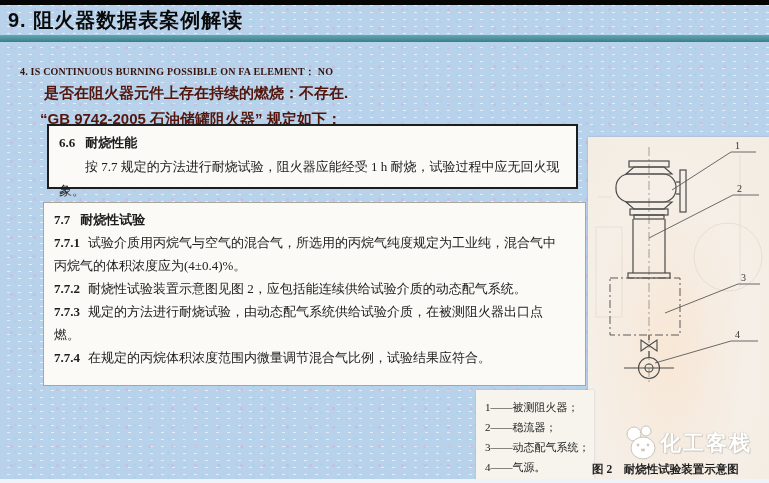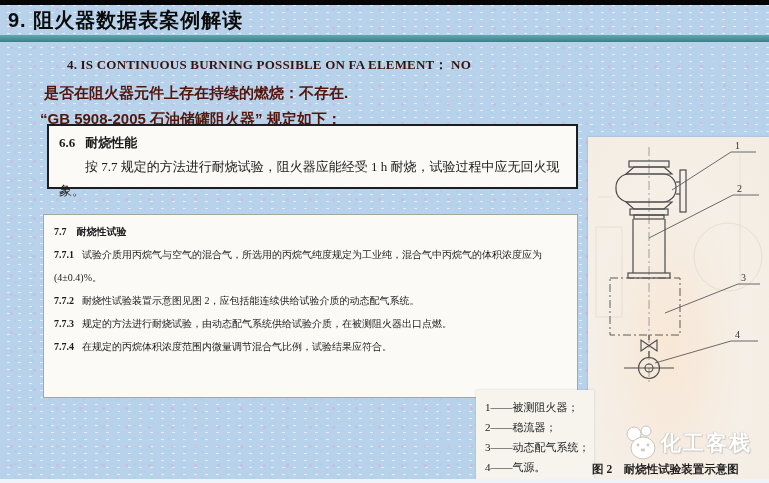--- a/index.html
+++ b/index.html
@@ -11,27 +11,27 @@
       radial-gradient(rgba(213,173,219,.55) 1.2px, transparent 2px),
       radial-gradient(rgba(150,214,228,.55) 1px, transparent 1.8px),
       radial-gradient(rgba(255,255,255,.6) 1px, transparent 1.6px);
     background-size:23px 19px,17px 13px,11px 7px;
     background-position:0 0,7px 3px,3px 9px;
     text-decoration:underline;
   }
   .top-bar{position:absolute;left:0;top:0;width:769px;height:5px;background:#050505;}
   .slide-title{position:absolute;left:8px;top:7px;font-size:20px;font-weight:bold;color:#0b0b0b;letter-spacing:1px;font-family:"Liberation Sans",sans-serif;}
   .title-rule{position:absolute;left:0;top:35px;width:769px;height:7px;background:linear-gradient(#63a8b0,#3b7e88);}
-  .heading-en{position:absolute;left:20px;top:56px;font-size:13px;font-weight:bold;color:#38120e;font-family:"Liberation Serif",serif;letter-spacing:.2px;margin-left:47px;}
+  .heading-en{position:absolute;left:20px;top:65px;font-size:10px;font-weight:bold;color:#38120e;font-family:"Liberation Serif",serif;letter-spacing:.2px;}
   .sub-cn{position:absolute;left:44px;top:84px;font-size:15px;font-weight:bold;color:#53150c;}
   .std-line{position:absolute;left:40px;top:110px;font-size:15px;font-weight:bold;color:#53150c;}
 
   .excerpt-box{position:absolute;background:#fbfaf6;color:#1c1c1c;font-family:"Liberation Serif",serif;}
   .box-66{left:47px;top:124px;width:507px;height:52px;border:2px solid #1d1d1d;padding:5px 10px 4px 10px;font-size:13px;line-height:24px;}
-  .box-77{left:43px;top:202px;width:513px;height:172px;border:1px solid #a9a49c;padding:5px 10px 5px 10px;font-size:10px;line-height:23px;margin-top:12px;}
+  .box-77{left:43px;top:202px;width:513px;height:172px;border:1px solid #a9a49c;padding:5px 18px 5px 10px;font-size:13px;line-height:23px;}
   .excerpt-box p{margin:0;}
   .clause-num{font-weight:bold;margin-right:10px;}
   .clause-title{font-weight:bold;}
   .body-indent{text-indent:2em;}
   .item-num{font-weight:bold;margin-right:8px;}
 
   .figure-scan{
     position:absolute;left:588px;top:137px;width:181px;height:346px;
     background:radial-gradient(ellipse at 45% 62%, #f8e7d6 0%, #f5efe7 55%, #f3ece2 100%);
     box-shadow:0 0 2px rgba(120,120,140,.4);
@@ -59,21 +59,21 @@
 </head>
 <body>
 
 <div class="slide">
   <div class="top-bar"></div>
   <div class="slide-title">9. 阻火器数据表案例解读</div>
   <div class="title-rule"></div>
 
   <div class="heading-en">4. IS CONTINUOUS BURNING POSSIBLE ON FA ELEMENT：  NO</div>
   <div class="sub-cn">是否在阻火器元件上存在持续的燃烧：不存在.</div>
-  <div class="std-line">“GB 5908-2005 石油储罐阻火器” 规定如下：</div>
+  <div class="std-line">“GB 9742-2005 石油储罐阻火器” 规定如下：</div>
 
   <div class="excerpt-box box-66">
     <p><b class="clause-num">6.6</b><b class="clause-title">耐烧性能</b></p>
     <p class="body-indent">按 7.7 规定的方法进行耐烧试验，阻火器应能经受 1 h 耐烧，试验过程中应无回火现象。</p>
   </div>
 
   <div class="excerpt-box box-77">
     <p><b class="clause-num">7.7</b><b class="clause-title">耐烧性试验</b></p>
     <p><b class="item-num">7.7.1</b><span>试验介质用丙烷气与空气的混合气，所选用的丙烷气纯度规定为工业纯，混合气中丙烷气的体积浓度应为(4±0.4)%。</span></p>
     <p><b class="item-num">7.7.2</b><span>耐烧性试验装置示意图见图 2，应包括能连续供给试验介质的动态配气系统。</span></p>

